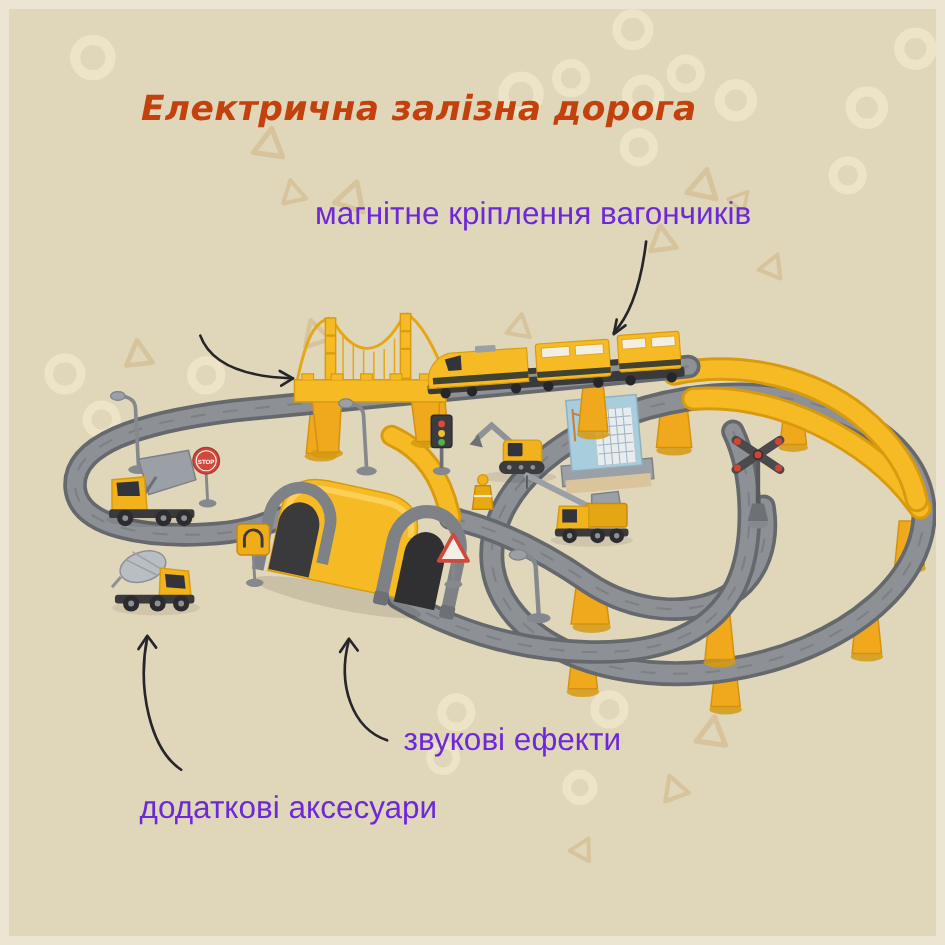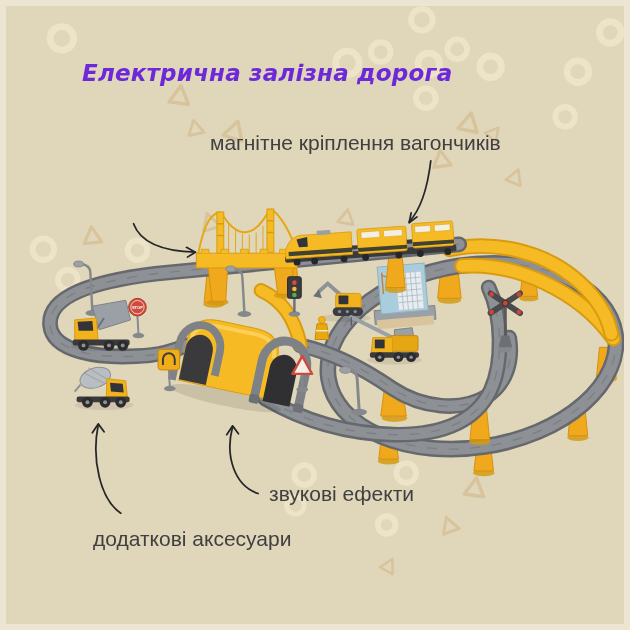--- a/index.html
+++ b/index.html
@@ -3,27 +3,27 @@
 <meta charset="utf-8">
 <style>
   html,body{margin:0;padding:0;background:#cfc6ab;}
   .stage{
     position:relative;width:630px;height:630px;box-sizing:border-box;
     background:#e0d6b9;border:6px solid #ece5d2;overflow:hidden;
     font-family:"Liberation Sans","DejaVu Sans",sans-serif;
   }
   .scene{position:absolute;left:0;top:0;width:100%;height:100%;}
   .page-title{
-    position:absolute;left:76px;top:54px;
+    position:absolute;left:88px;top:54px;
     font-family:"DejaVu Sans","Liberation Sans",sans-serif;
-    font-size:23px;font-weight:800;font-style:italic;color:#6d28d9;
+    font-size:23px;font-weight:800;font-style:italic;color:#c2410c;
     letter-spacing:.2px;white-space:nowrap;
   }
   .callout{
-    position:absolute;font-size:21px;color:#404040;white-space:nowrap;
+    position:absolute;font-size:21px;color:#6d28d9;white-space:nowrap;
     font-family:"Liberation Sans","DejaVu Sans",sans-serif;
   }
   .cl-magnetic{left:204px;top:125px;}
   .cl-bridge{left:60px;top:185px;}
   .cl-sound{left:263px;top:476px;}
   .cl-access{left:87px;top:521px;}
   .ring{stroke:#ede3c7;fill:none;}
   .tri{stroke:#d8c49c;fill:none;stroke-width:3.5;stroke-linejoin:round;}
   .trk-dark{stroke:#65696e;fill:none;stroke-linecap:round;}
   .trk-mid{stroke:#8d9196;fill:none;stroke-linecap:round;}

